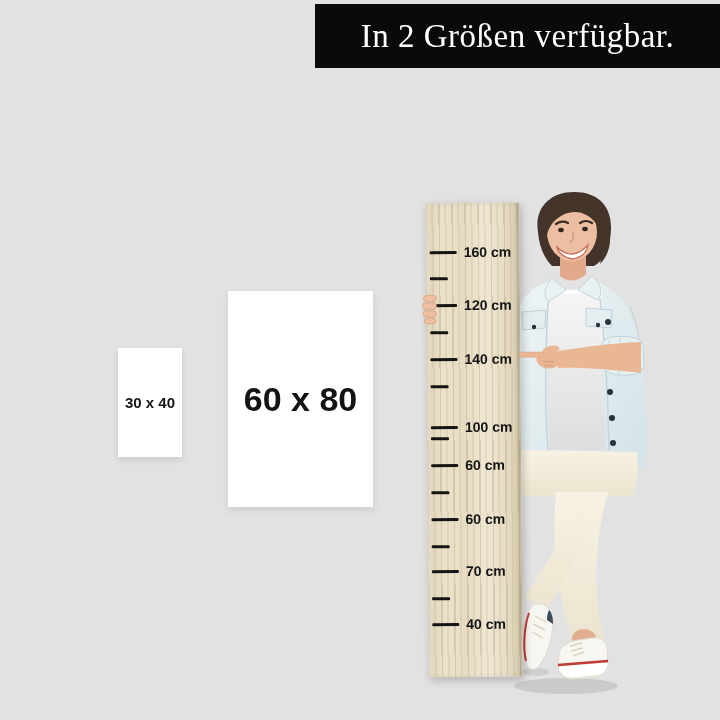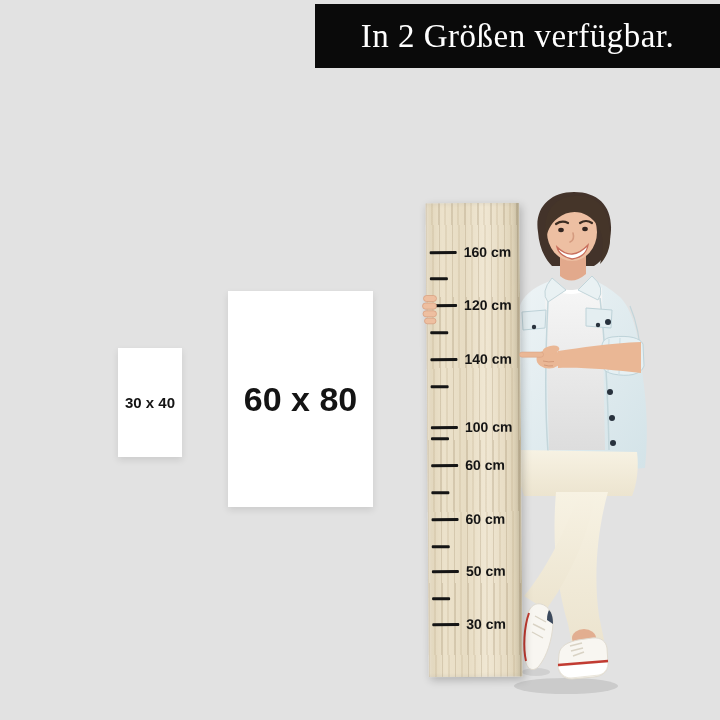--- a/index.html
+++ b/index.html
@@ -193,28 +193,28 @@
       </div>
     <div class="tick long" style="top:308px">
         <span class="tick-mark"></span>
         <span class="tick-label">60 cm</span>
       </div>
     <div class="tick short" style="top:335px">
         <span class="tick-mark"></span>
       </div>
     <div class="tick long" style="top:360px">
         <span class="tick-mark"></span>
-        <span class="tick-label">50 cm</span>
+        <span class="tick-label">70 cm</span>
       </div>
     <div class="tick short" style="top:387px">
         <span class="tick-mark"></span>
       </div>
     <div class="tick long" style="top:413px">
         <span class="tick-mark"></span>
-        <span class="tick-label">30 cm</span>
+        <span class="tick-label">40 cm</span>
       </div>
   </div>
 
   <svg class="woman-front" viewBox="418 288 232 92" xmlns="http://www.w3.org/2000/svg">
 
     <g>
       <rect x="423.5" y="295.5" width="13" height="6" rx="3" fill="#eebfa0" stroke="#d79c7d" stroke-width=".7"></rect>
       <rect x="422.5" y="303" width="14" height="6.2" rx="3.1" fill="#eebfa0" stroke="#d79c7d" stroke-width=".7"></rect>
       <rect x="423" y="310.8" width="13.5" height="6" rx="3" fill="#eebfa0" stroke="#d79c7d" stroke-width=".7"></rect>
       <rect x="424.5" y="318.2" width="11.5" height="5.6" rx="2.8" fill="#eebfa0" stroke="#d79c7d" stroke-width=".7"></rect>

